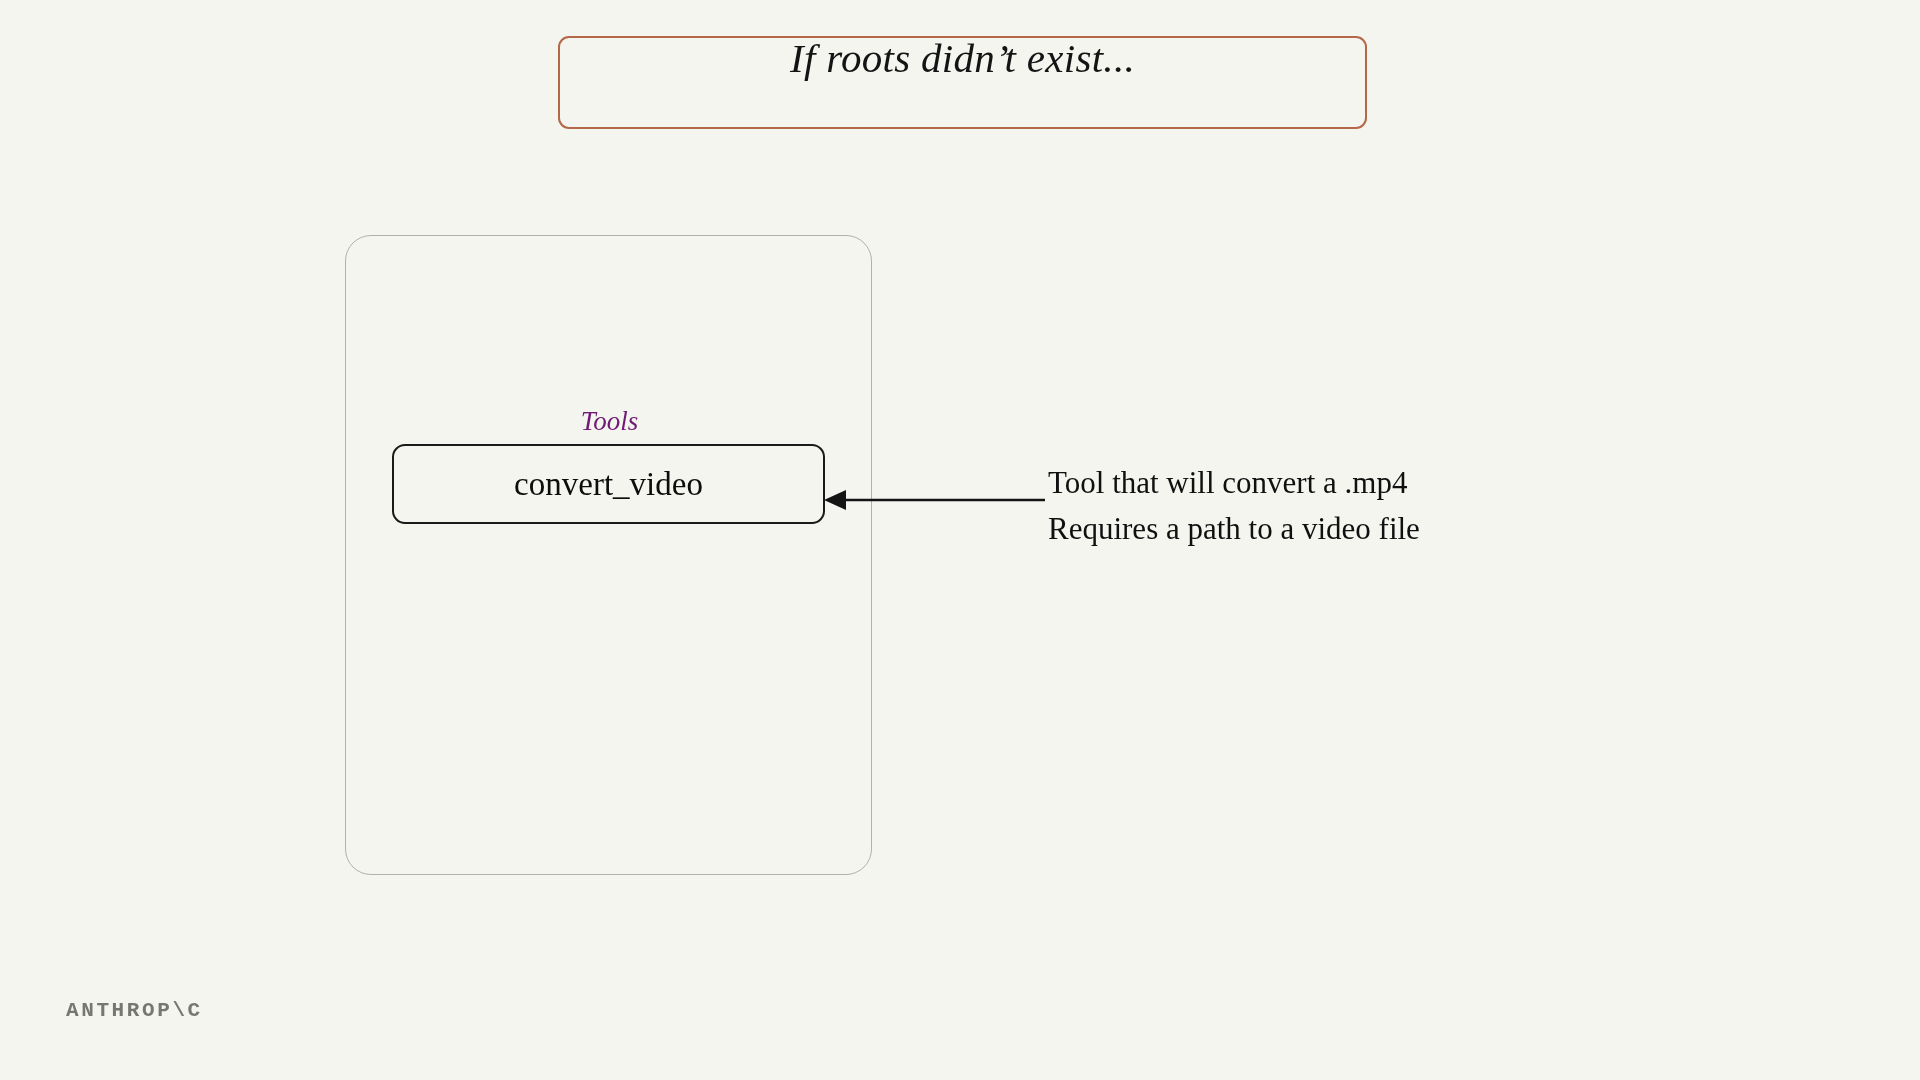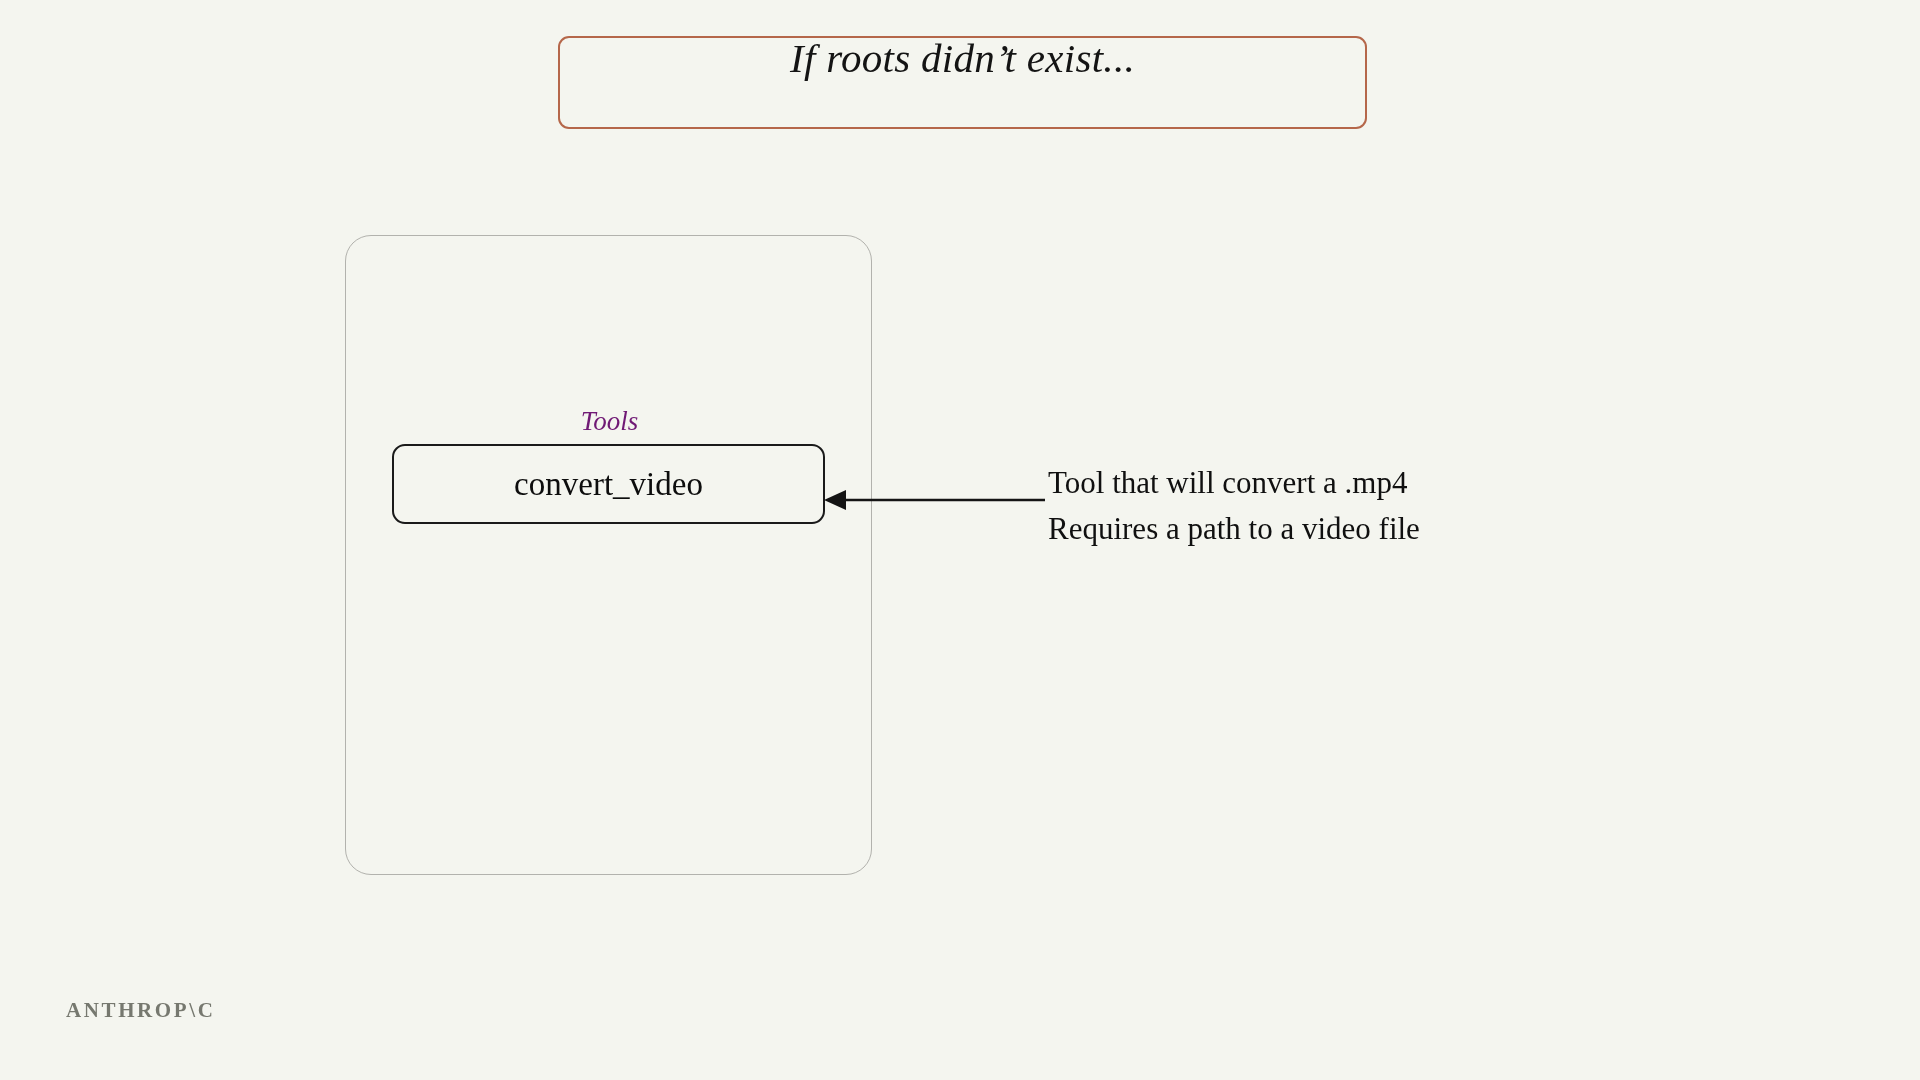--- a/index.html
+++ b/index.html
@@ -128,21 +128,21 @@
   }
   .annotation-line {
     white-space: nowrap;
   }
 
   
   .logo {
     position: absolute;
     left: 66px;
     top: 1000px;
-    font-family: Liberation Serif, serif;
+    font-family: Liberation Mono, monospace;
     font-weight: bold;
     font-size: 21px;
     letter-spacing: 2.6px;
     color: #76786f;
     line-height: 1;
   }
 </style>
 </head>
 <body>
 

